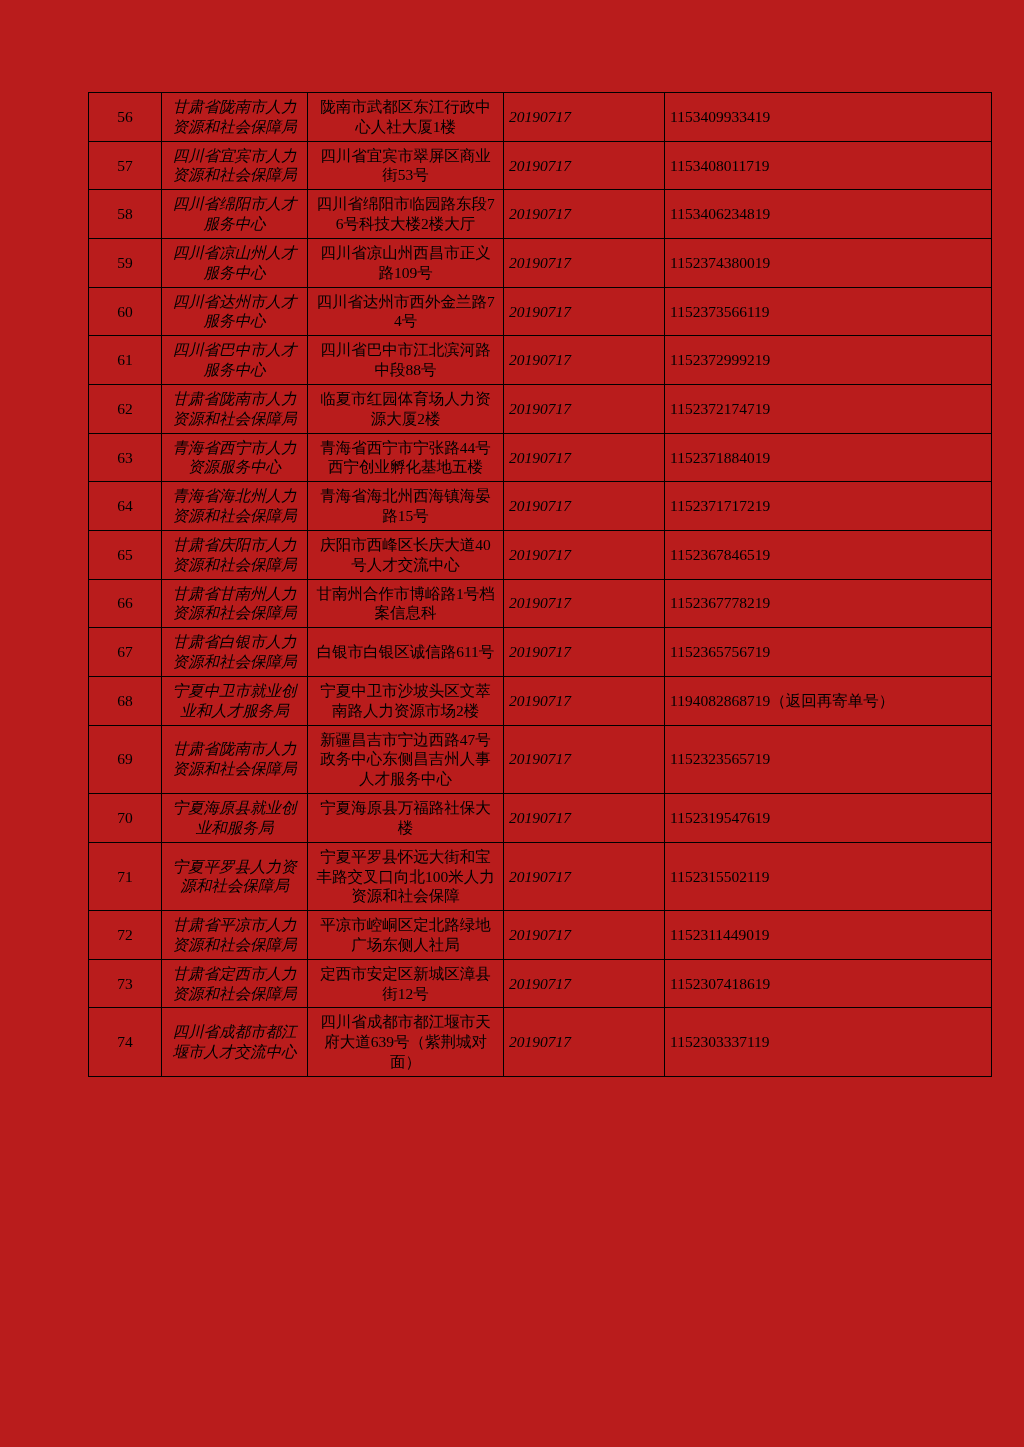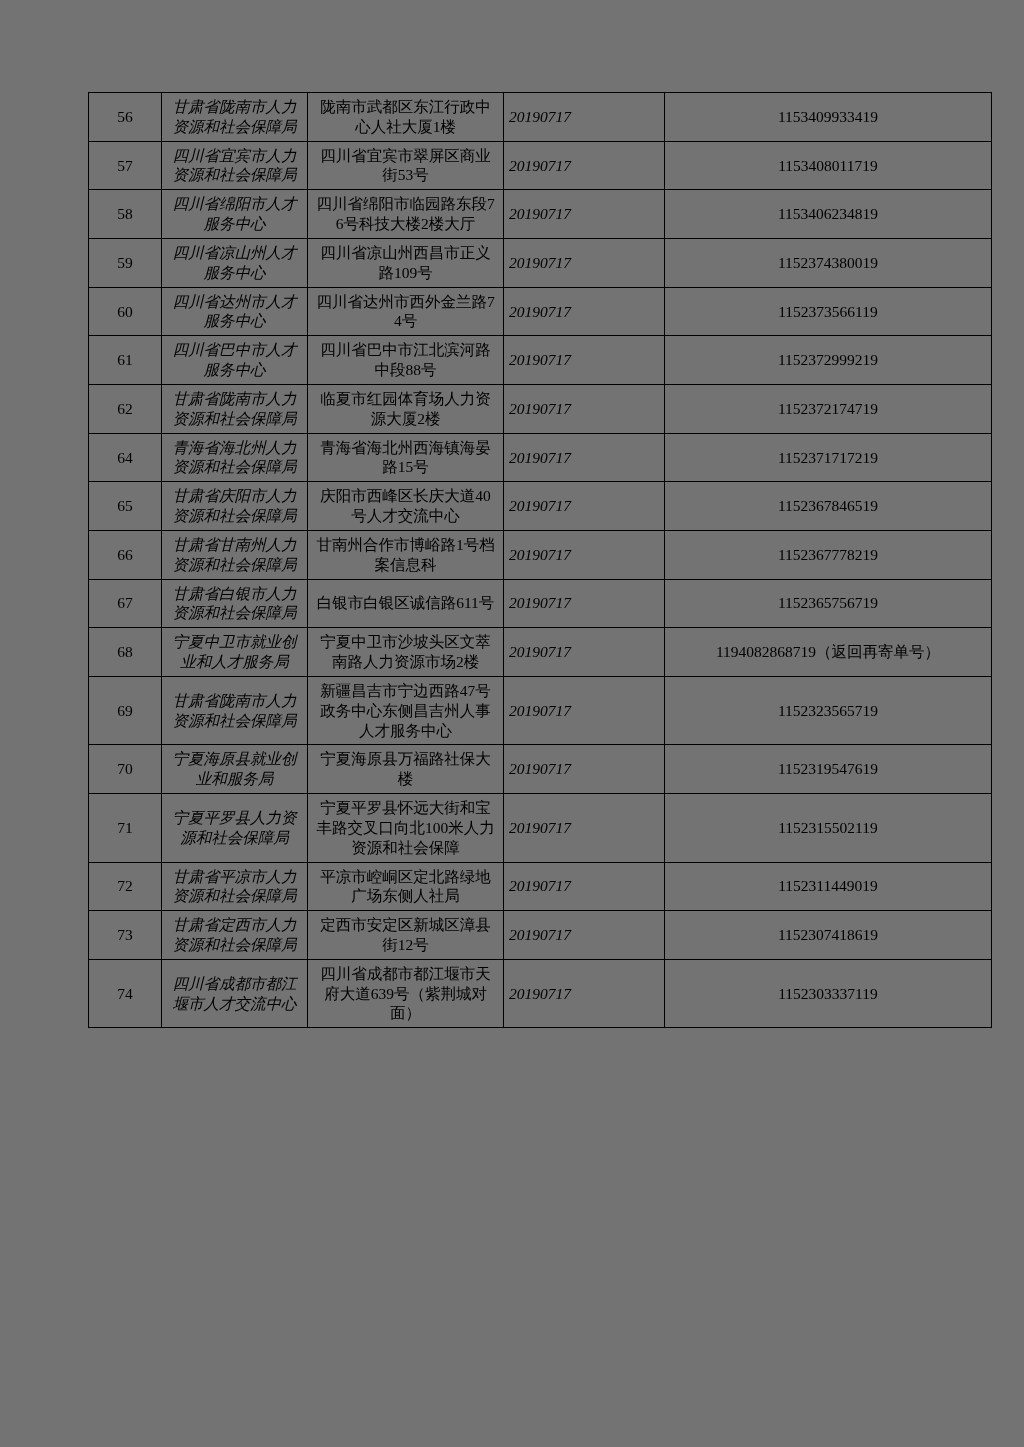--- a/index.html
+++ b/index.html
@@ -13,21 +13,21 @@
     font-family: "Liberation Serif", "DejaVu Serif", serif;
     color: #000000;
     position: relative;
   }
   .page {
     position: absolute;
     left: 0;
     top: 0;
     width: 1024px;
     height: 1447px;
-    background: #737373;
+    background: #b91c1c;
   }
   .doc-table {
     position: absolute;
     left: 88px;
     top: 92px;
     width: 848px;
     border-collapse: collapse;
     table-layout: fixed;
   }
   .doc-table td {
@@ -35,21 +35,21 @@
     padding: 4px 5px;
     font-size: 15.5px;
     line-height: 1.28;
     vertical-align: middle;
     word-break: break-all;
   }
   .col-idx   { width: 62px;  text-align: center; }
   .col-org   { width: 135px; text-align: center; font-style: italic; }
   .col-addr  { width: 185px; text-align: center; }
   .col-date  { width: 150px; text-align: left; padding-left: 8px; font-style: italic; }
-  .col-track { width: 316px; text-align: center; padding-left: 8px; margin-top: 16px; }
+  .col-track { width: 316px; text-align: left; padding-left: 8px; margin-top: 16px; }
   .num {
     font-family: "Liberation Serif", "DejaVu Serif", serif;
   }
 </style>
 </head>
 <body>
 
 <div class="page">
   <table class="doc-table">
     <tbody>
@@ -94,20 +94,27 @@
         <td class="col-addr">四川省巴中市江北滨河路中段88号</td>
         <td class="col-date num">20190717</td>
         <td class="col-track num">1152372999219</td>
       </tr>
       <tr>
         <td class="col-idx num">62</td>
         <td class="col-org">甘肃省陇南市人力资源和社会保障局</td>
         <td class="col-addr">临夏市红园体育场人力资源大厦2楼</td>
         <td class="col-date num">20190717</td>
         <td class="col-track num">1152372174719</td>
+      </tr>
+      <tr>
+        <td class="col-idx num">63</td>
+        <td class="col-org">青海省西宁市人力资源服务中心</td>
+        <td class="col-addr">青海省西宁市宁张路44号西宁创业孵化基地五楼</td>
+        <td class="col-date num">20190717</td>
+        <td class="col-track num">1152371884019</td>
       </tr>
       <tr>
         <td class="col-idx num">64</td>
         <td class="col-org">青海省海北州人力资源和社会保障局</td>
         <td class="col-addr">青海省海北州西海镇海晏路15号</td>
         <td class="col-date num">20190717</td>
         <td class="col-track num">1152371717219</td>
       </tr>
       <tr>
         <td class="col-idx num">65</td>

